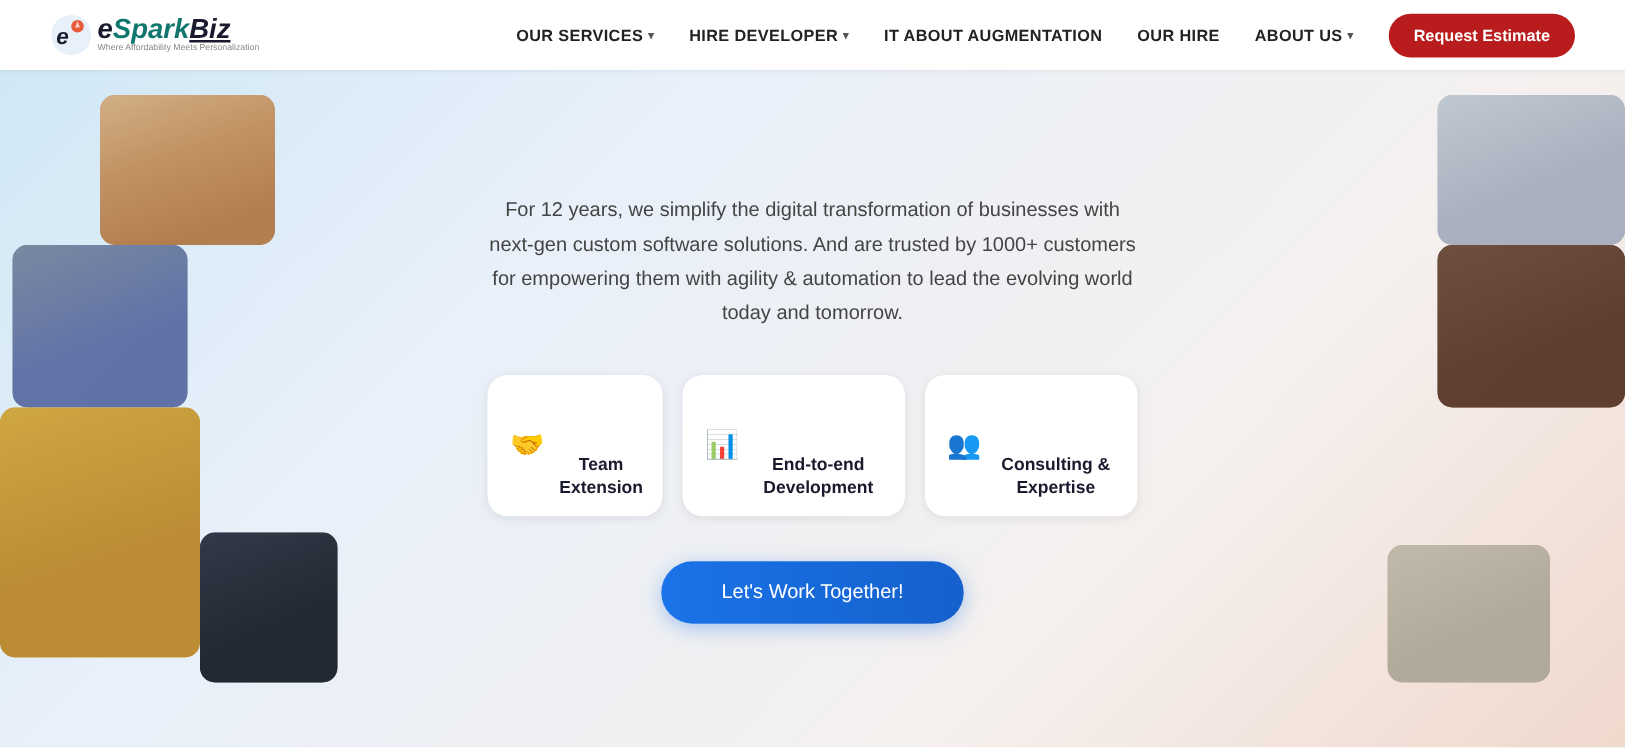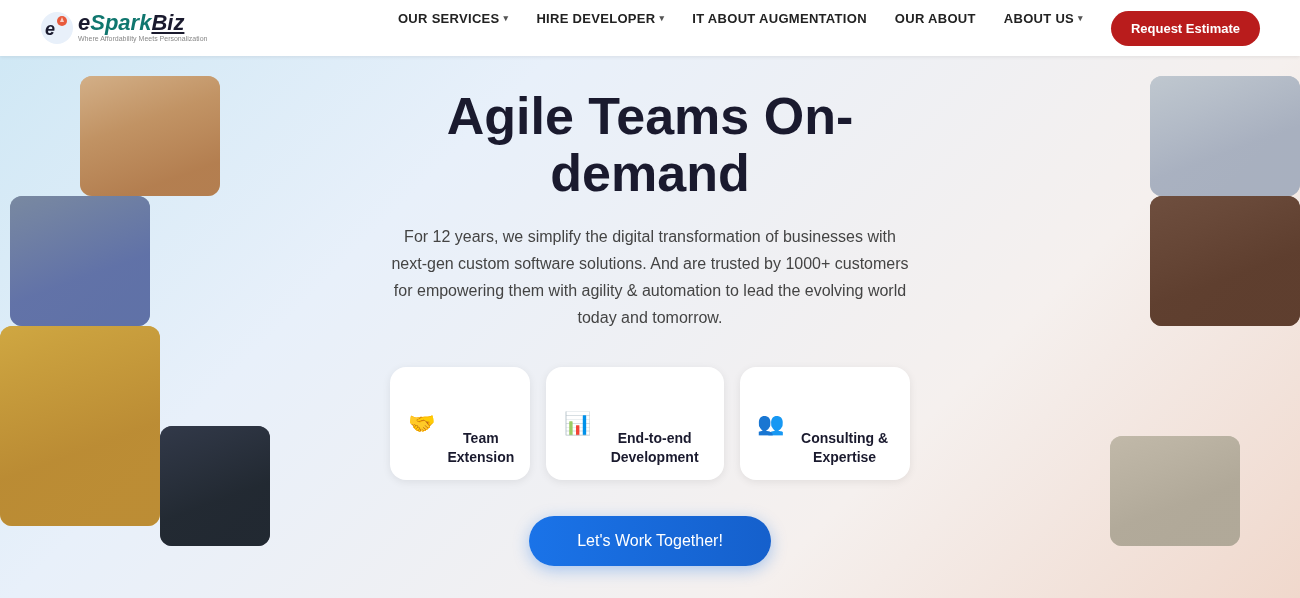--- a/index.html
+++ b/index.html
@@ -24,20 +24,21 @@
     }
     .logo-tagline {
       font-size: 7px;
       color: #888;
       display: block;
       line-height: 1.2;
       margin-top: 1px;
     }
     .nav-links {
       display: flex;
+      align-items: center;
       gap: 28px;
       list-style: none;
     }
     .nav-links li a {
       text-decoration: none;
       font-size: 13px;
       font-weight: 600;
       color: #222;
       letter-spacing: 0.3px;
       display: flex;
@@ -279,21 +280,21 @@
         <span class="chevron">▾</span>
       </a>
     </li>
     <li>
       <a href="#">
         <span>IT ABOUT AUGMENTATION</span>
       </a>
     </li>
     <li>
       <a href="#">
-        <span>OUR ABOUT</span>
+        <span>OUR HIRE</span>
       </a>
     </li>
     <li>
       <a href="#">
         <span>ABOUT US</span>
         <span class="chevron">▾</span>
       </a>
     </li>
     <li>
       <button class="btn-request">Request Estimate</button>
@@ -310,21 +311,20 @@
     <div class="img-placeholder img-lbr"></div>
   </div>
 
   <div class="hero-images-right">
     <div class="img-placeholder img-rt"></div>
     <div class="img-placeholder img-rm"></div>
     <div class="img-placeholder img-rb"></div>
   </div>
 
   <div class="hero-content">
-    <h1 class="hero-title">Agile Teams On-demand</h1>
     <p class="hero-subtitle">For 12 years, we simplify the digital transformation of businesses with next-gen custom software solutions. And are trusted by 1000+ customers for empowering them with agility &amp; automation to lead the evolving world today and tomorrow.</p>
 
     
     <div class="feature-cards">
       <div class="feature-card">
         <div class="feature-icon">🤝</div>
         <span class="feature-label">Team Extension</span>
       </div>
       <div class="feature-card">
         <div class="feature-icon">📊</div>

